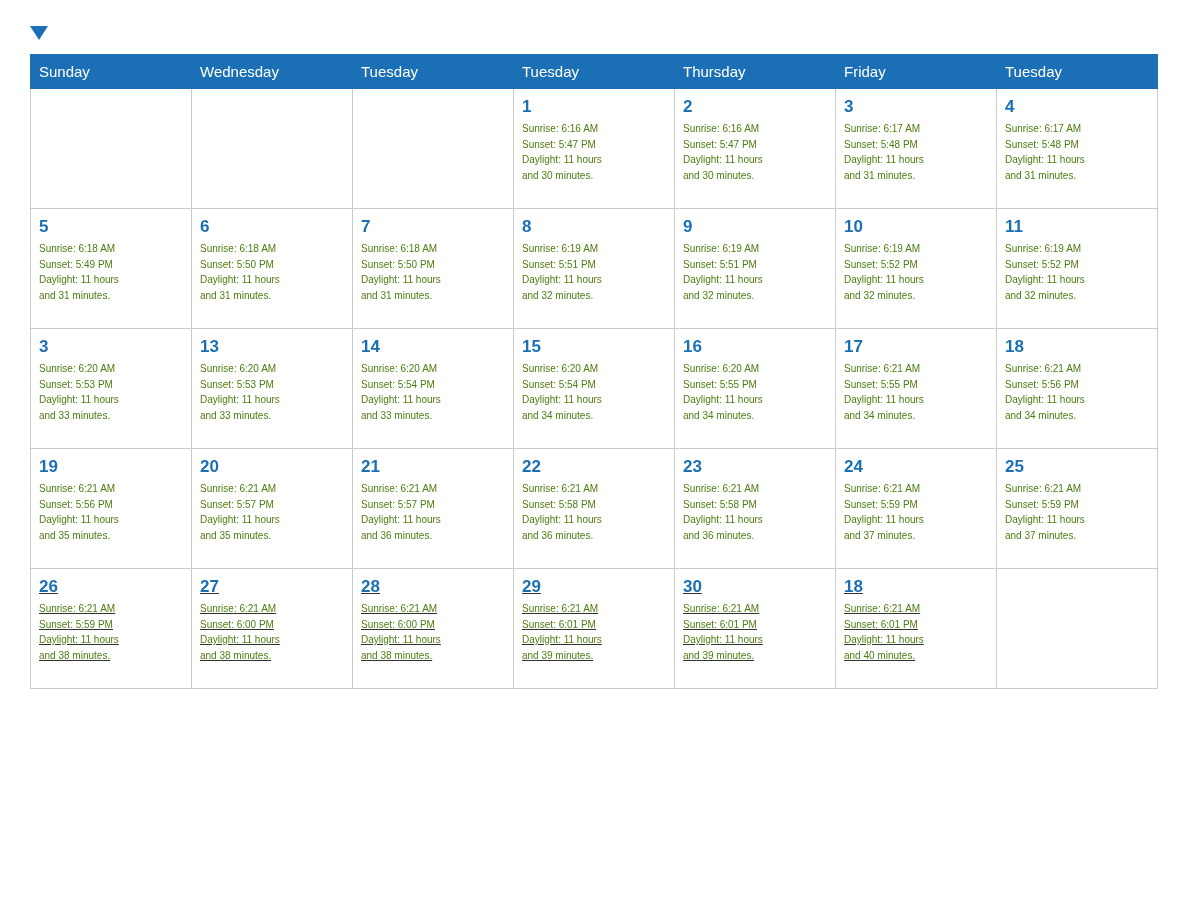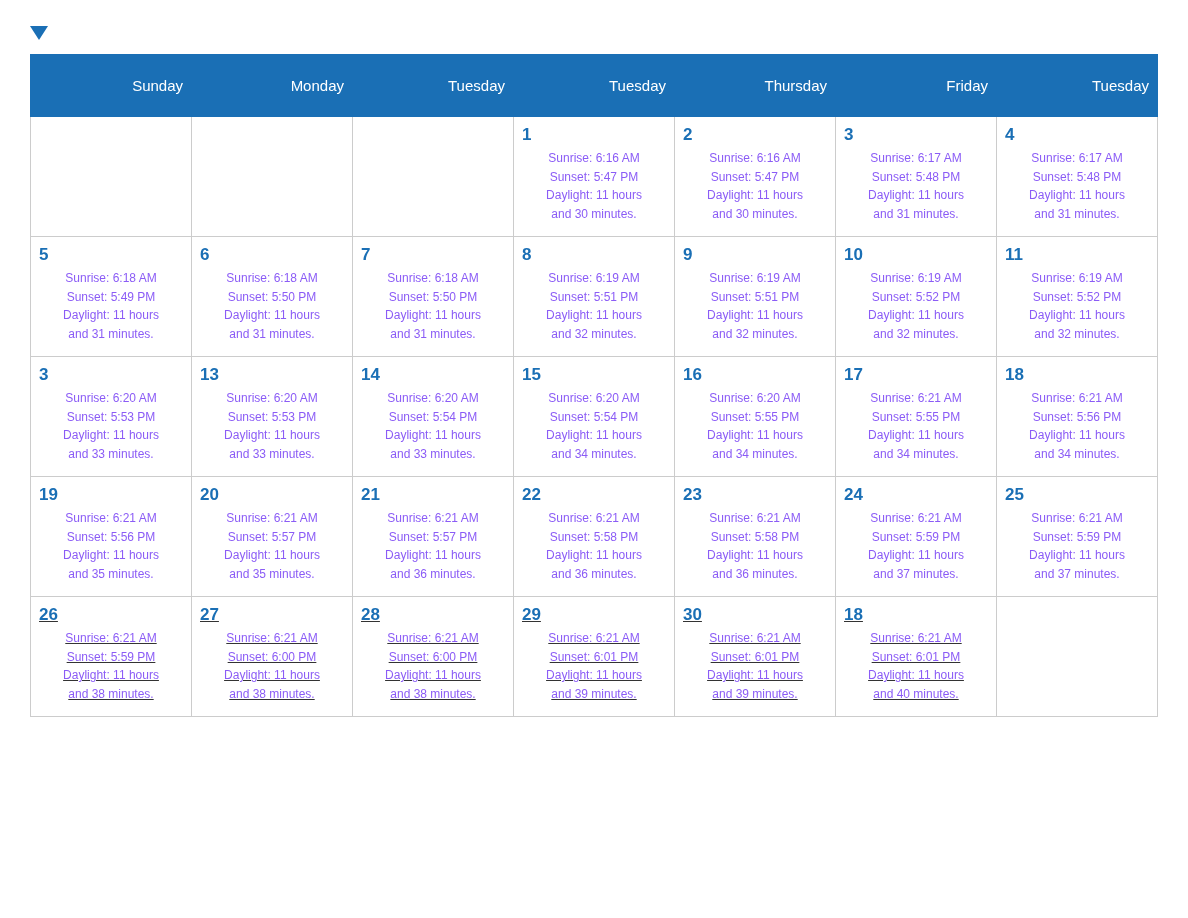--- a/index.html
+++ b/index.html
@@ -61,46 +61,45 @@
       margin-top: 4px;
     }
     .calendar-table {
       width: 100%;
       border-collapse: collapse;
       table-layout: fixed;
     }
     .calendar-table thead tr th {
       background-color: #1a6fb5;
       color: #fff;
-      padding: 22px 8px;
+      padding: 8px 8px;
       font-size: 15px;
       font-weight: normal;
       border: 1px solid #1a6fb5;
-      text-align: right;
+      text-align: left;
     }
     .calendar-table tbody tr td {
       vertical-align: top;
       padding: 8px 8px;
       font-size: 12.5px;
       color: #333;
       border: 1px solid #ccc;
       height: 120px;
     }
     .day-number {
       font-size: 17px;
       color: #1a6fb5;
       font-weight: bold;
       display: block;
       margin-bottom: 4px;
     }
     .day-info {
-      font-size: 12px;
-      color: #8b5cf6;
+      font-size: 10px;
+      color: #4d7c0f;
       line-height: 1.55;
-      text-align: center;
     }
     .empty-cell {
       background: #fff;
     }
     tbody tr td {
       border-bottom: 2px solid #1a6fb5;
     }
     tbody tr:last-child td {
       border-bottom: 1px solid #ccc;
       text-decoration: underline;
@@ -122,21 +121,21 @@
   <div class="title-block">
     <div class="month-title"></div>
     <div class="location-title"></div>
   </div>
 </div>
 
 <table class="calendar-table">
   <thead>
     <tr>
     <th>Sunday</th>
-        <th>Monday</th>
+        <th>Wednesday</th>
         <th>Tuesday</th>
         <th>Tuesday</th>
         <th>Thursday</th>
         <th>Friday</th>
         <th>Tuesday</th>
       </tr>
   </thead>
   <tbody id="calendar-body">
   <tr>
         <td class="empty-cell"></td>

